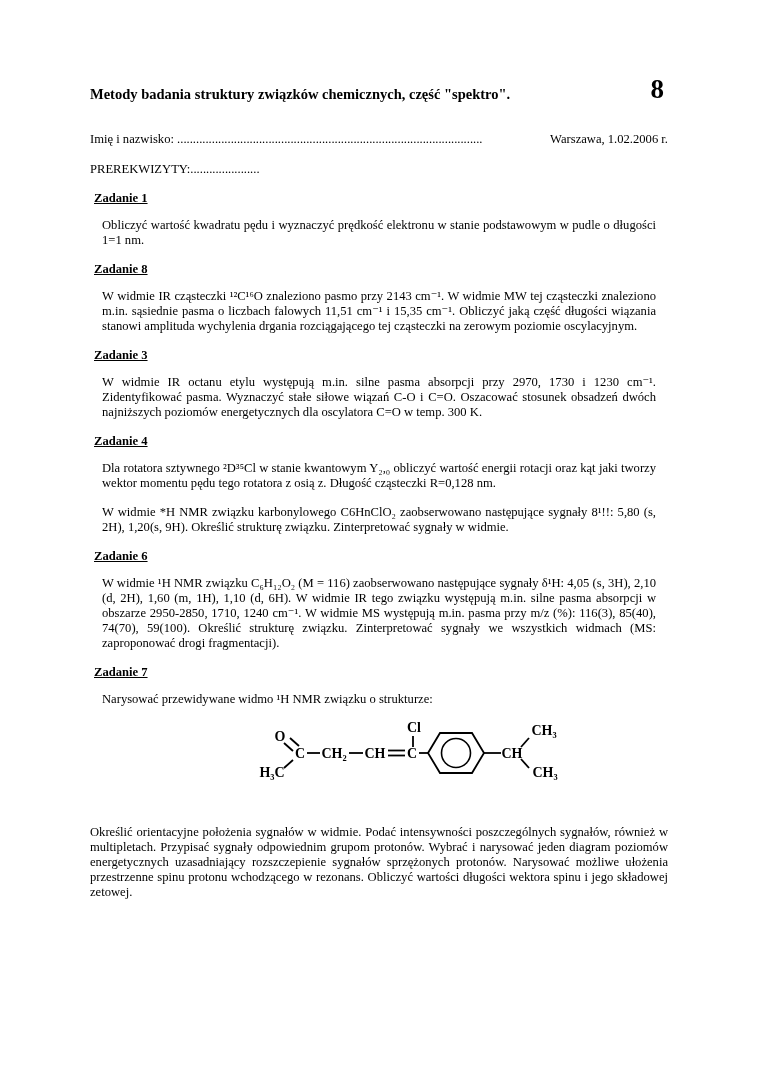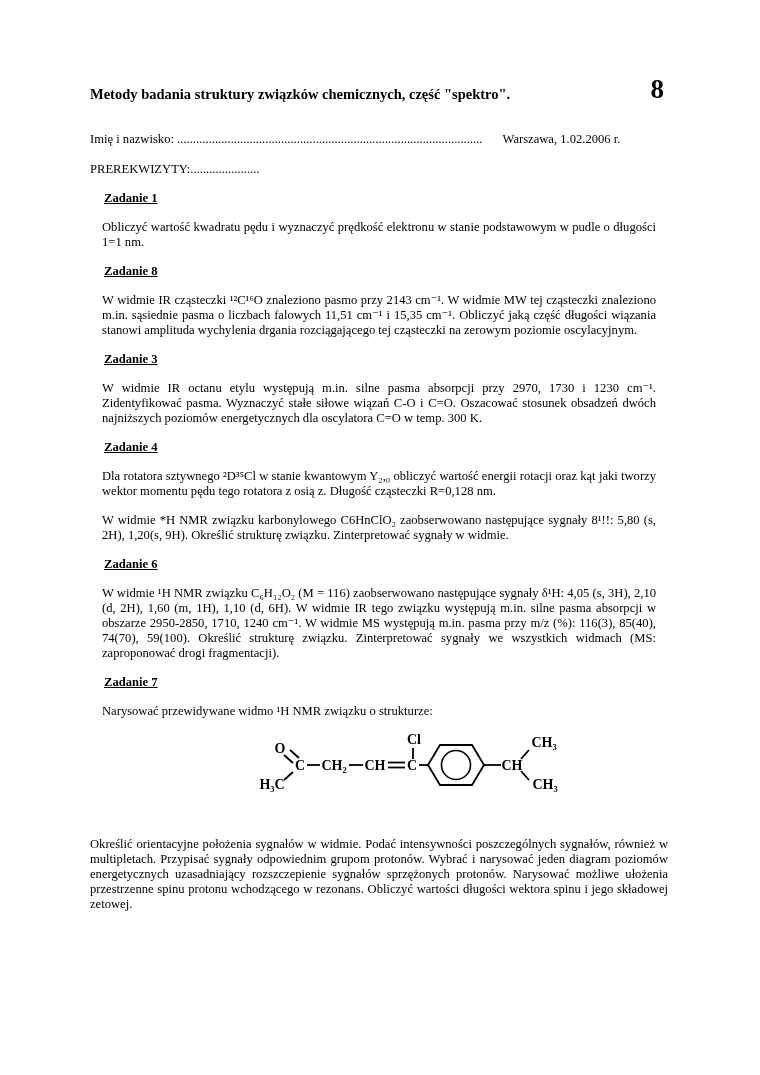--- a/index.html
+++ b/index.html
@@ -35,32 +35,33 @@
   }
   .page-number {
     font-size: 27px;
     line-height: 30px;
     font-weight: bold;
     letter-spacing: 4px;
     margin-top: -4px;
   }
   .name-row {
     display: flex;
+    justify-content: space-between;
     margin-top: 28px;
     white-space: nowrap;
   }
   .name-left { overflow: hidden; margin-right: 20px; }
   .prereq-row { margin-top: 15px; }
   .task { margin-top: 14px; }
   .task-heading {
     font-size: 12.6px;
     line-height: 15px;
     font-weight: bold;
     text-decoration: underline;
-    margin: 14px;
+    margin: 4px;
   }
   .task-body {
     margin: 12px;
     text-align: justify;
   }
   .structure-wrap {
     margin: 6px 0 0 160px;
     width: 330px;
     height: 88px;
   }

